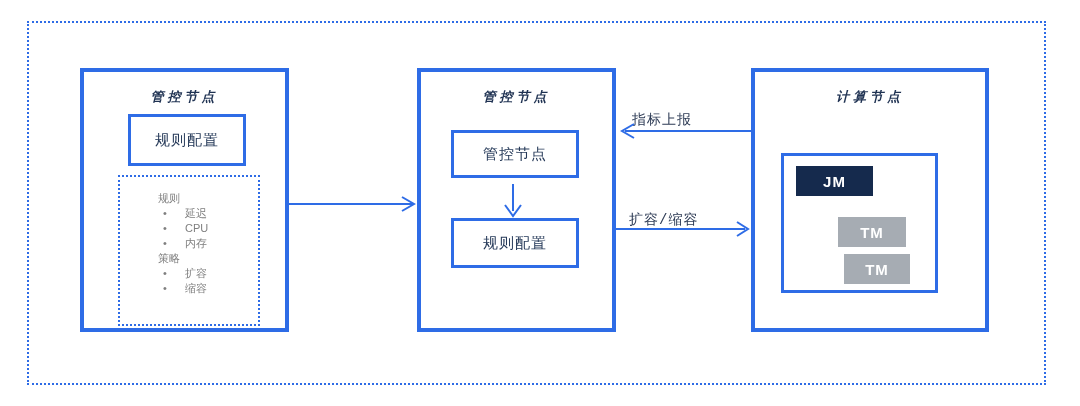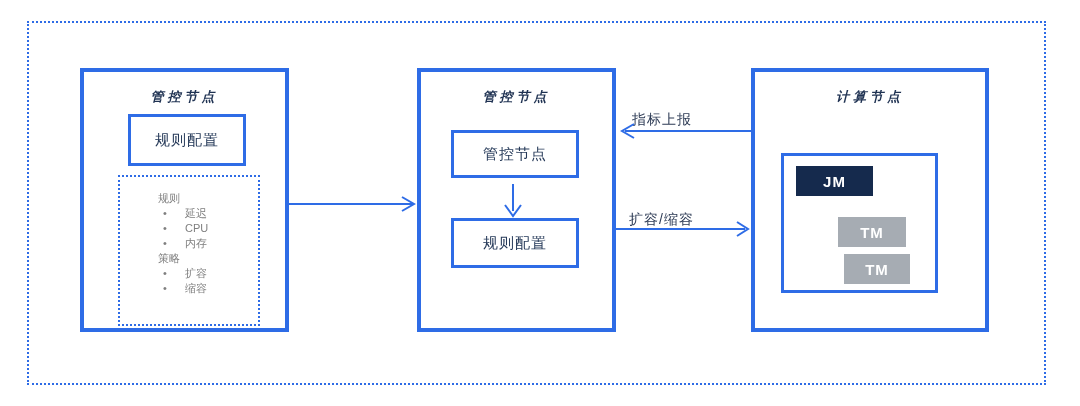--- a/index.html
+++ b/index.html
@@ -57,21 +57,21 @@
     color:#ffffff;font-weight:bold;font-size:15px;letter-spacing:1px;
   }
   .chip-jm{left:12px;top:10px;width:77px;height:30px;background:var(--jm-bg);}
   .chip-tm1{left:54px;top:61px;width:68px;height:30px;background:var(--tm-bg);}
   .chip-tm2{left:60px;top:98px;width:66px;height:30px;background:var(--tm-bg);}
   .edge-label{
     position:absolute;font-size:14px;color:var(--label-text);
     letter-spacing:1px;white-space:nowrap;
   }
   .label-report{left:632px;top:111px;}
-  .label-scale{left:629px;top:211px;}
+  .label-scale{left:629px;top:211px;font-family:Liberation Mono, monospace;}
   .arrow-layer{position:absolute;left:0;top:0;width:1080px;height:406px;pointer-events:none;}
   .arrow{stroke:var(--accent-blue);stroke-width:2;fill:none;}
 </style>
 </head>
 <body>
 
 <div class="canvas">
 
   <div class="dashed-frame"></div>
 

